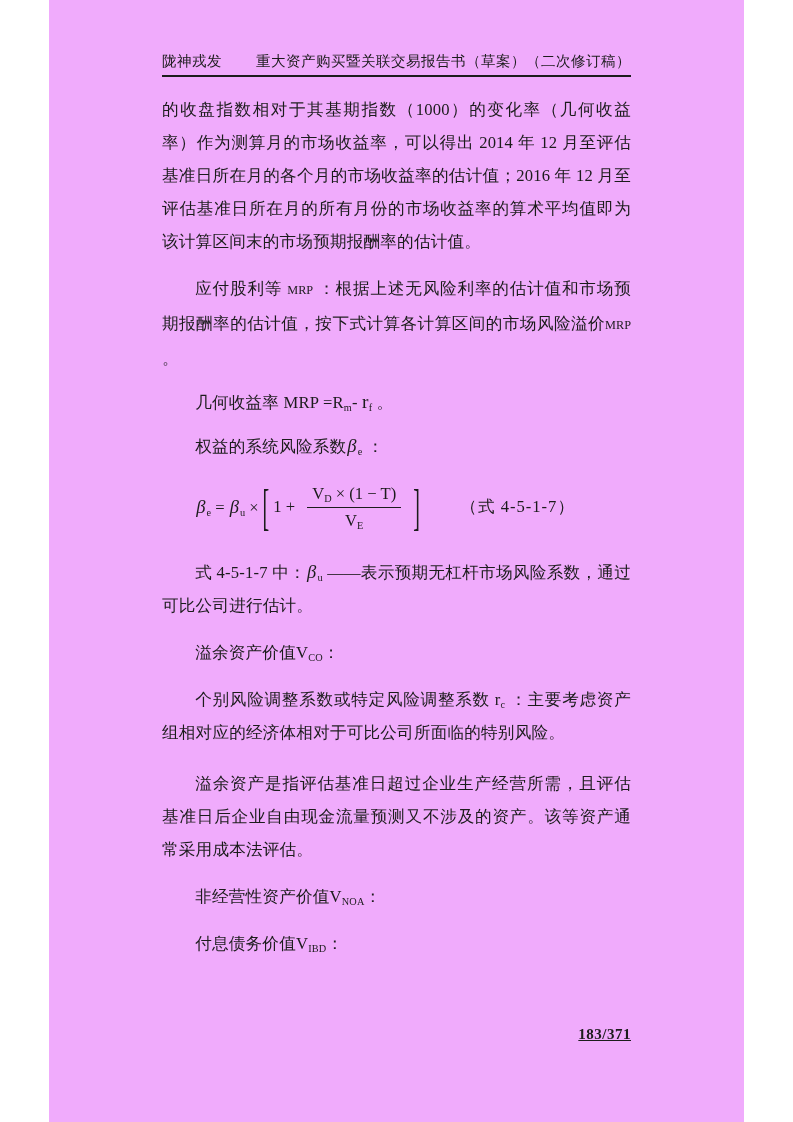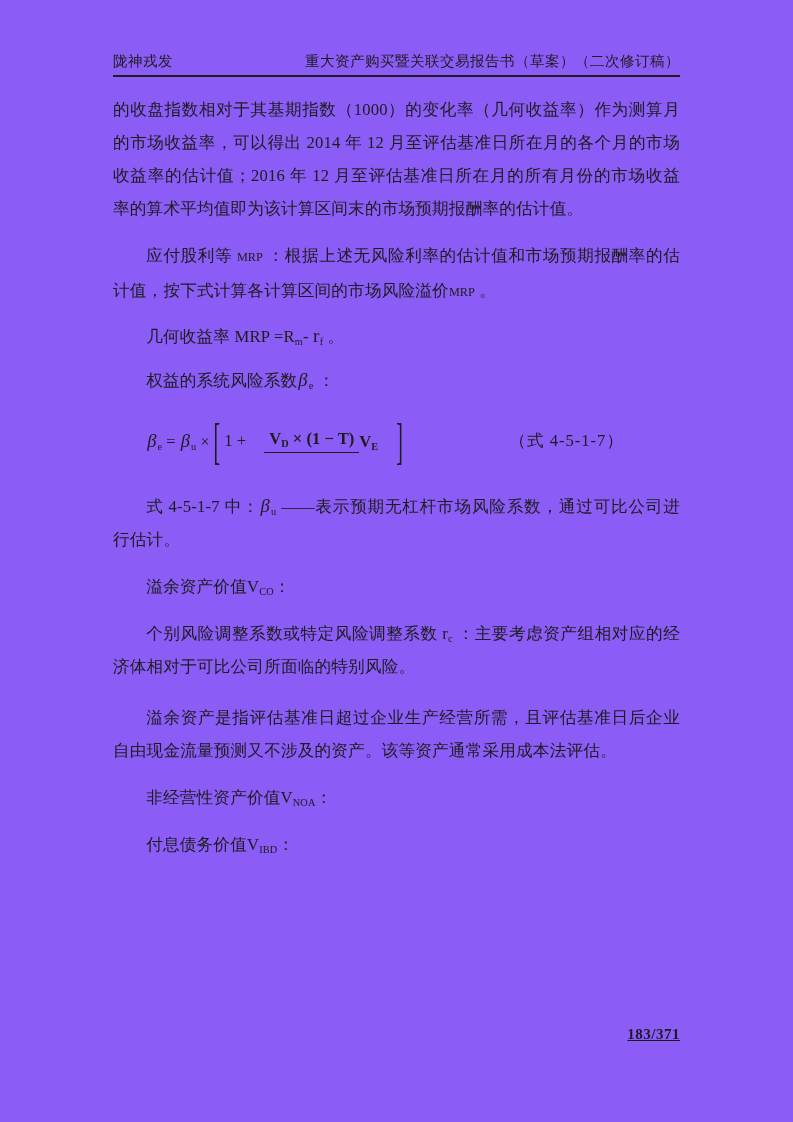--- a/index.html
+++ b/index.html
@@ -2,24 +2,24 @@
 <html><head>
 <meta charset="utf-8">
 <style>
   html, body {
     margin: 0;
     padding: 0;
     background: #ffffff;
   }
   .page {
     position: relative;
-    width: 793px;
+    width: 695px;
     height: 1122px;
     margin: 0 auto;
-    background: #8b5cf6;
+    background: #f0abfc;
     color: #1c1c1c;
     font-family: "Liberation Serif", "DejaVu Serif", serif;
     font-size: 16.6px;
     box-sizing: border-box;
     padding: 52px 113px 0 113px;
     overflow: hidden;
   }
   .header {
     display: flex;
     justify-content: space-between;
@@ -73,25 +73,24 @@
   .bracket {
     display: inline-block;
     transform: scaleY(2.55);
     transform-origin: center;
     font-size: 20px;
     font-weight: 400;
     margin: 0 4px;
   }
   .frac {
     display: inline-flex;
-    flex-direction: row;
+    flex-direction: column;
     text-align: center;
     vertical-align: middle;
-    margin: 0 14px;
-    font-weight: bold;
+    margin: 0 8px;
   }
   .frac .num {
     display: block;
     border-bottom: 1.4px solid #1c1c1c;
     padding: 0 5px 3px 5px;
   }
   .frac .den {
     display: block;
     padding-top: 3px;
   }

